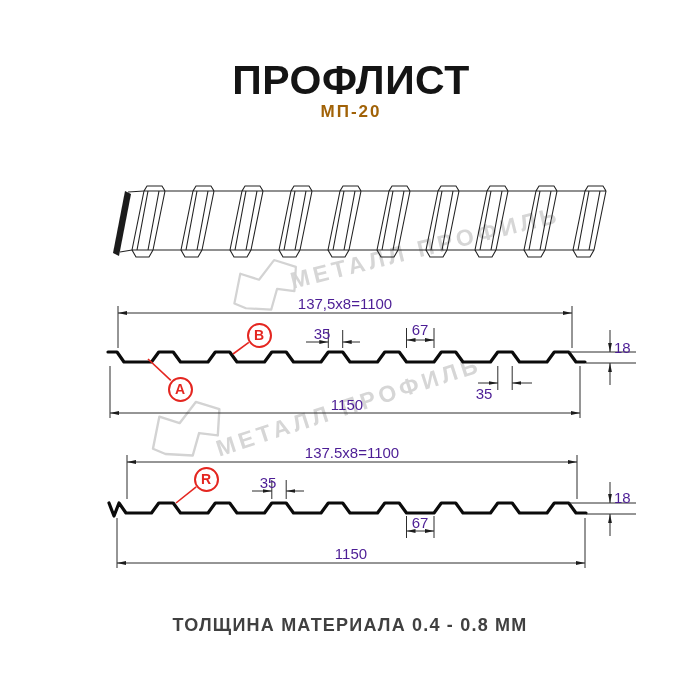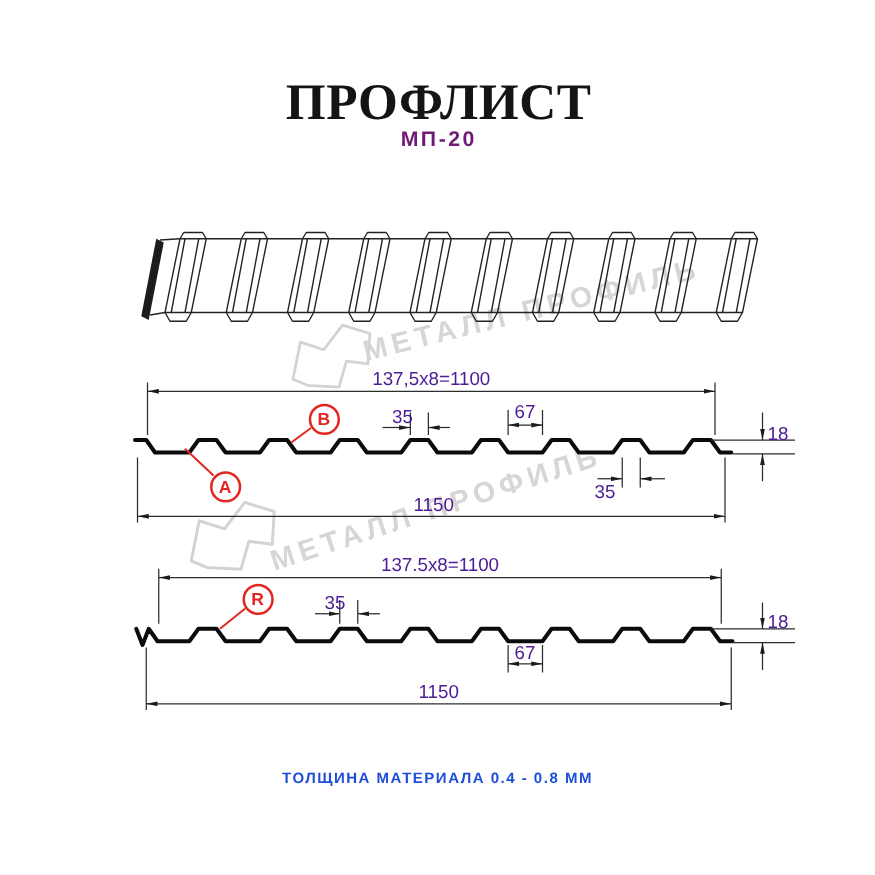--- a/index.html
+++ b/index.html
@@ -2,23 +2,23 @@
 <html style="--accent: #e42620; --wm: #d6d6d6;"><head>
 <meta charset="utf-8">
 <style>
   html,body { margin:0; padding:0; background:#ffffff; }
   #canvas {
     position:relative; width:700px; height:700px; background:#fff; overflow:hidden;
     font-family:"Liberation Sans", sans-serif;
   }
   .abs { position:absolute; }
   .ctr { transform:translateX(-50%); white-space:nowrap; }
-  #title   { font-size:41px; font-weight:800; letter-spacing:.5px; color:#141414;font-family:Liberation Serif, serif; }
-  #subtitle{ font-size:17px; font-weight:700; letter-spacing:2px; color:#701a75; }
-  #footer  { font-size:12px; font-weight:600; letter-spacing:1.2px; color:#1d4ed8; }
+  #title   { font-size:41px; font-weight:800; letter-spacing:.5px; color:#141414; }
+  #subtitle{ font-size:17px; font-weight:700; letter-spacing:2px; color:#a16207; }
+  #footer  { font-size:18px; font-weight:600; letter-spacing:1.2px; color:#404040; }
   .dim { position:absolute; font-size:15px; color:#4c1d95; white-space:nowrap; }
   .wm {
     position:absolute; font-size:23px; font-weight:700; letter-spacing:4px;
     color:var(--wm,#d6d6d6); transform-origin:0 50%; white-space:nowrap; z-index:0;
   }
   .badge {
     position:absolute; box-sizing:border-box; width:25px; height:25px; border-radius:50%;
     border:2px solid var(--accent,#e42620); color:var(--accent,#e42620);
     font-size:14px; font-weight:bold; line-height:21px; text-align:center; z-index:3;
     background:transparent;

